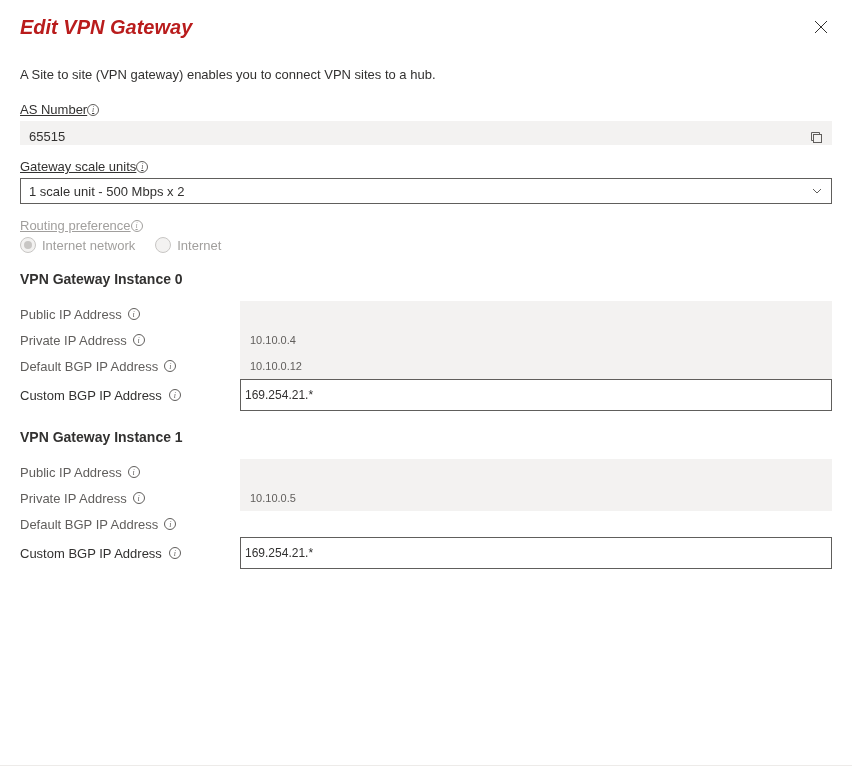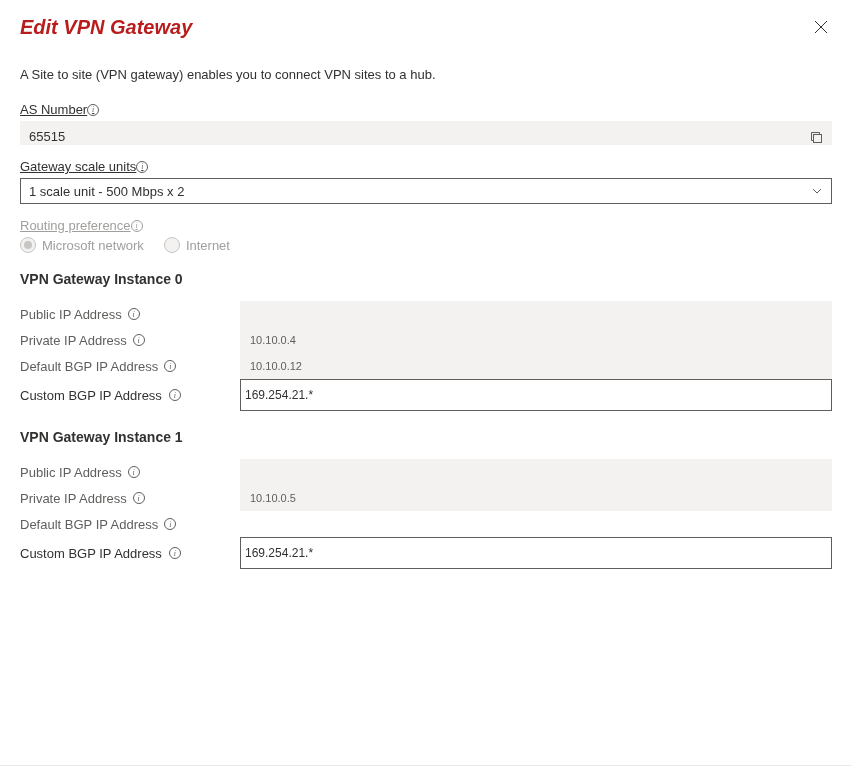--- a/index.html
+++ b/index.html
@@ -248,21 +248,21 @@
   </div>
 
   <div class="field-group">
     <div class="field-label disabled">
       <span>Routing preference</span>
       <span class="info-icon disabled">i</span>
     </div>
     <div class="radio-group">
       <div class="radio-option">
         <span class="radio-circle selected"></span>
-        <span>Microsoft network</span>
+        <span>Internet network</span>
       </div>
       <div class="radio-option">
         <span class="radio-circle"></span>
         <span>Internet</span>
       </div>
     </div>
   </div>
 
   <h2 class="section-header">VPN Gateway Instance 0</h2>
 

